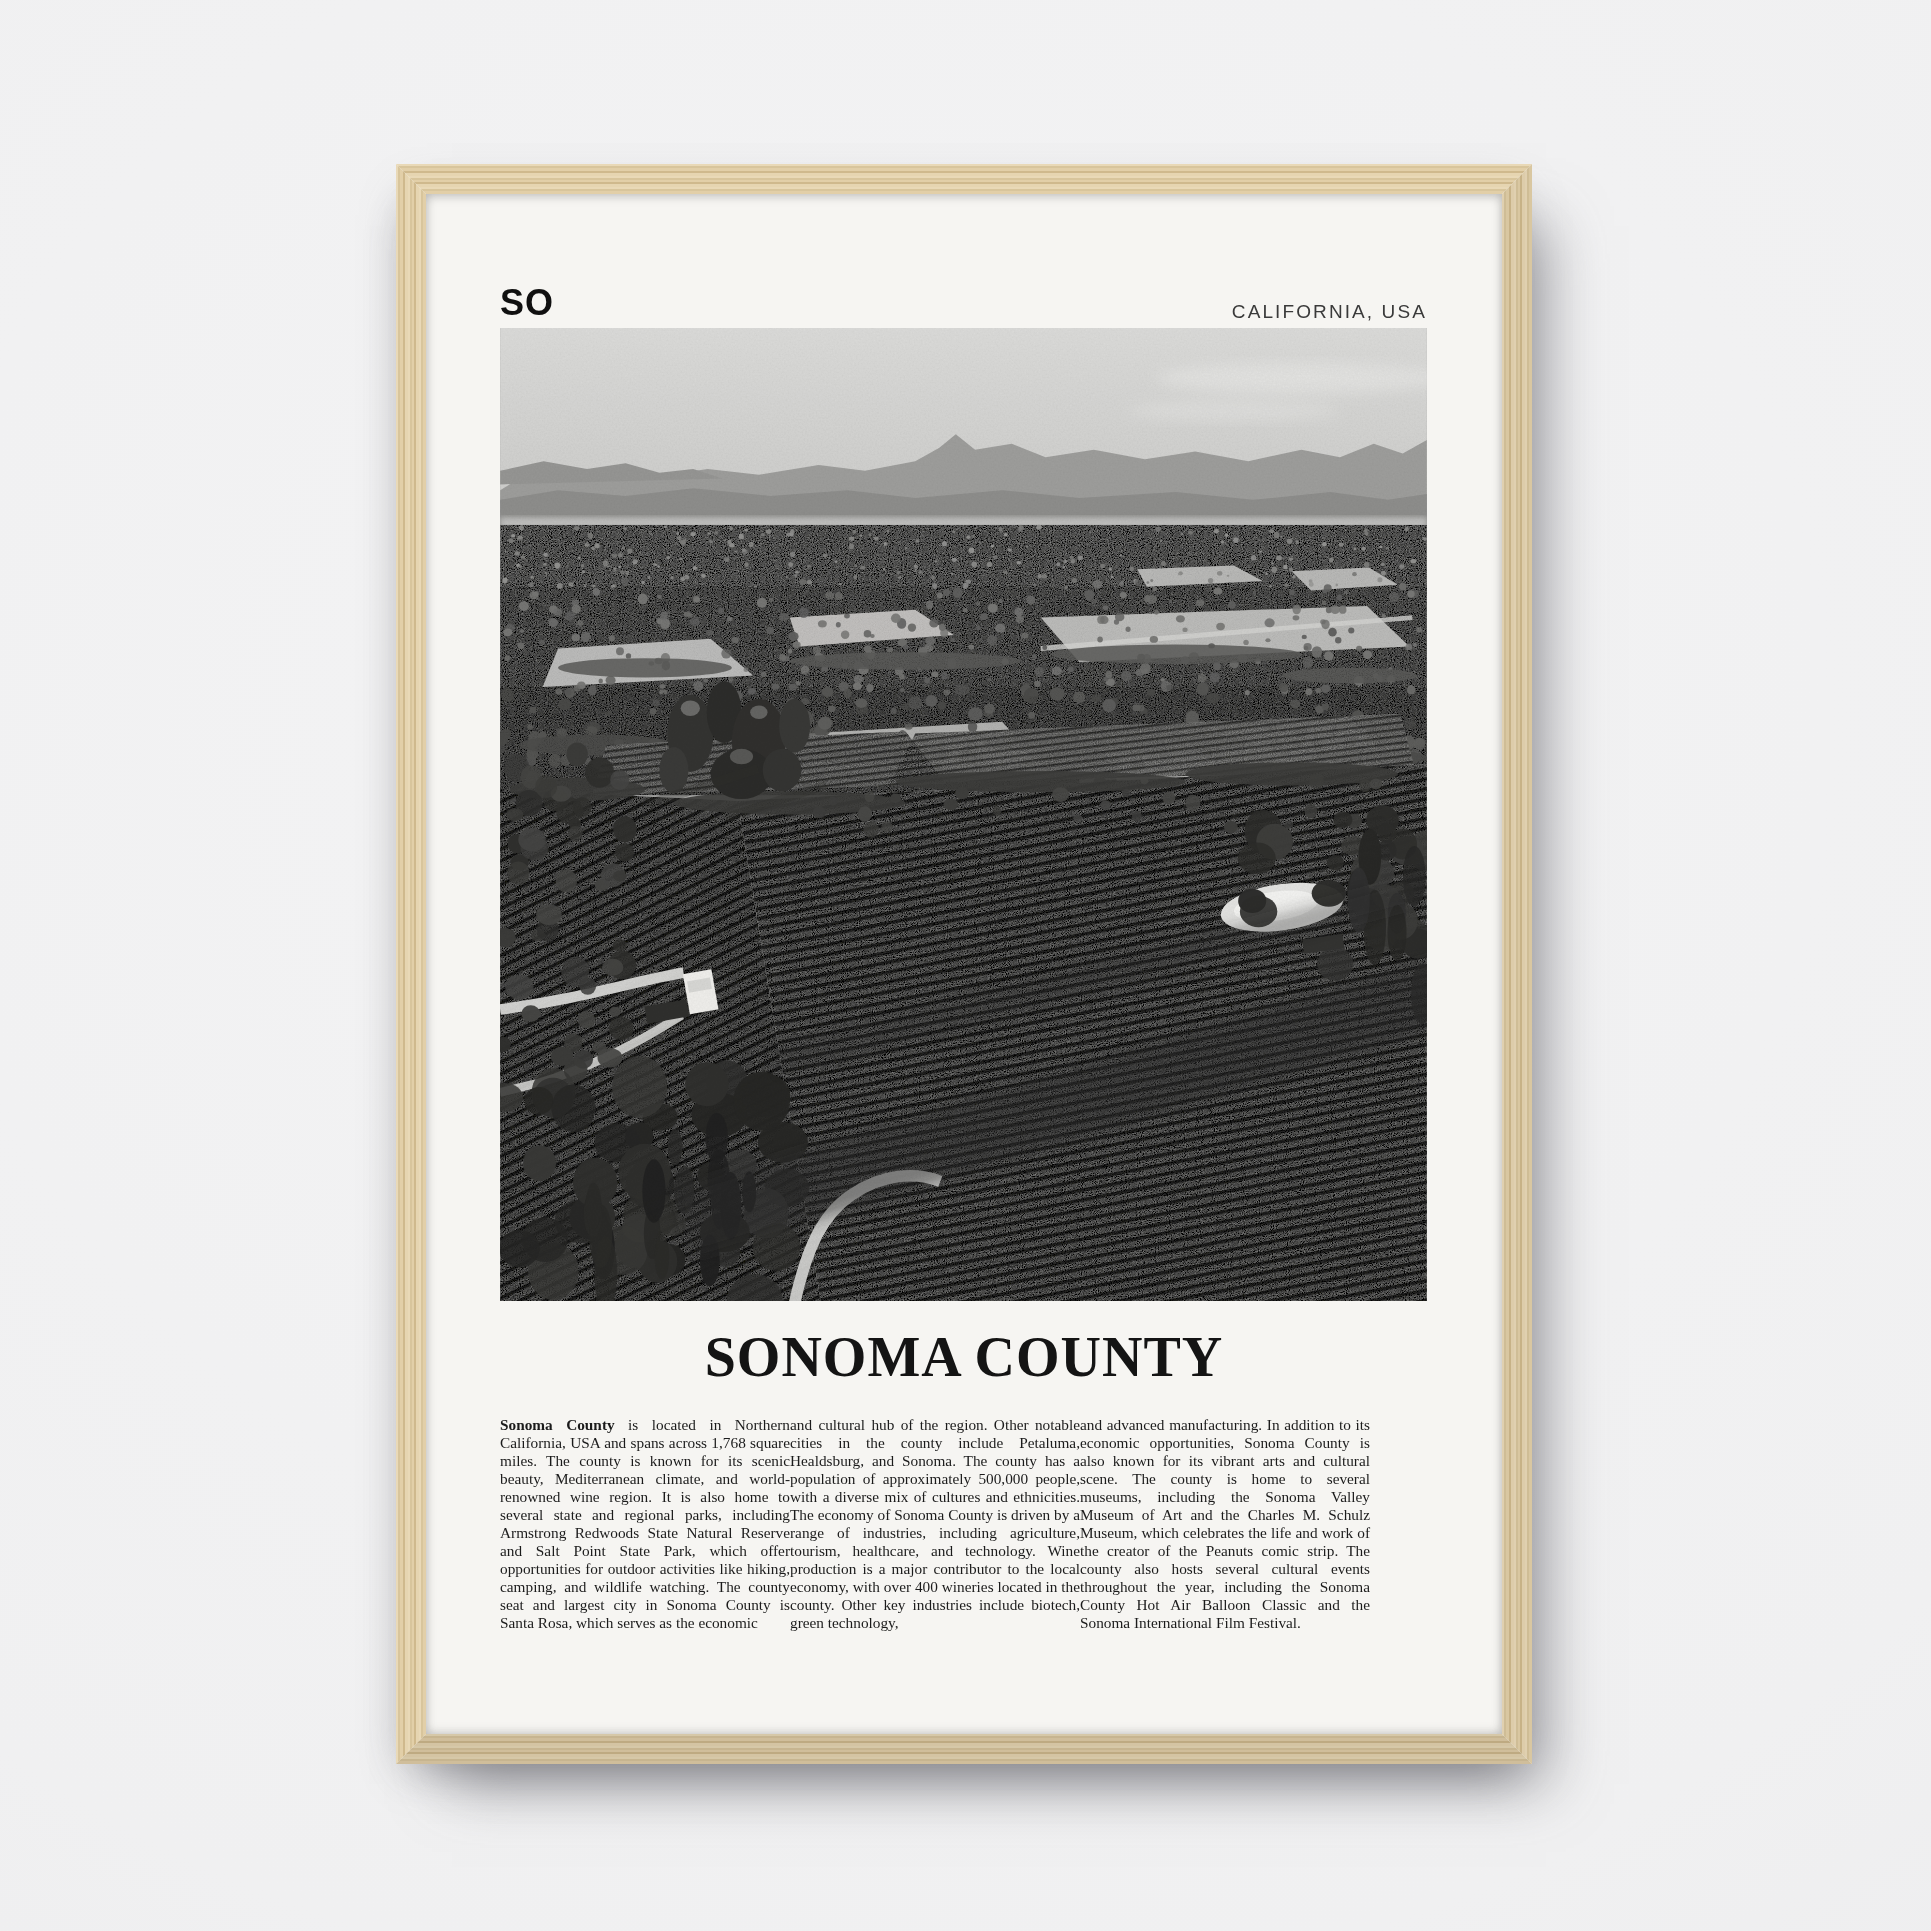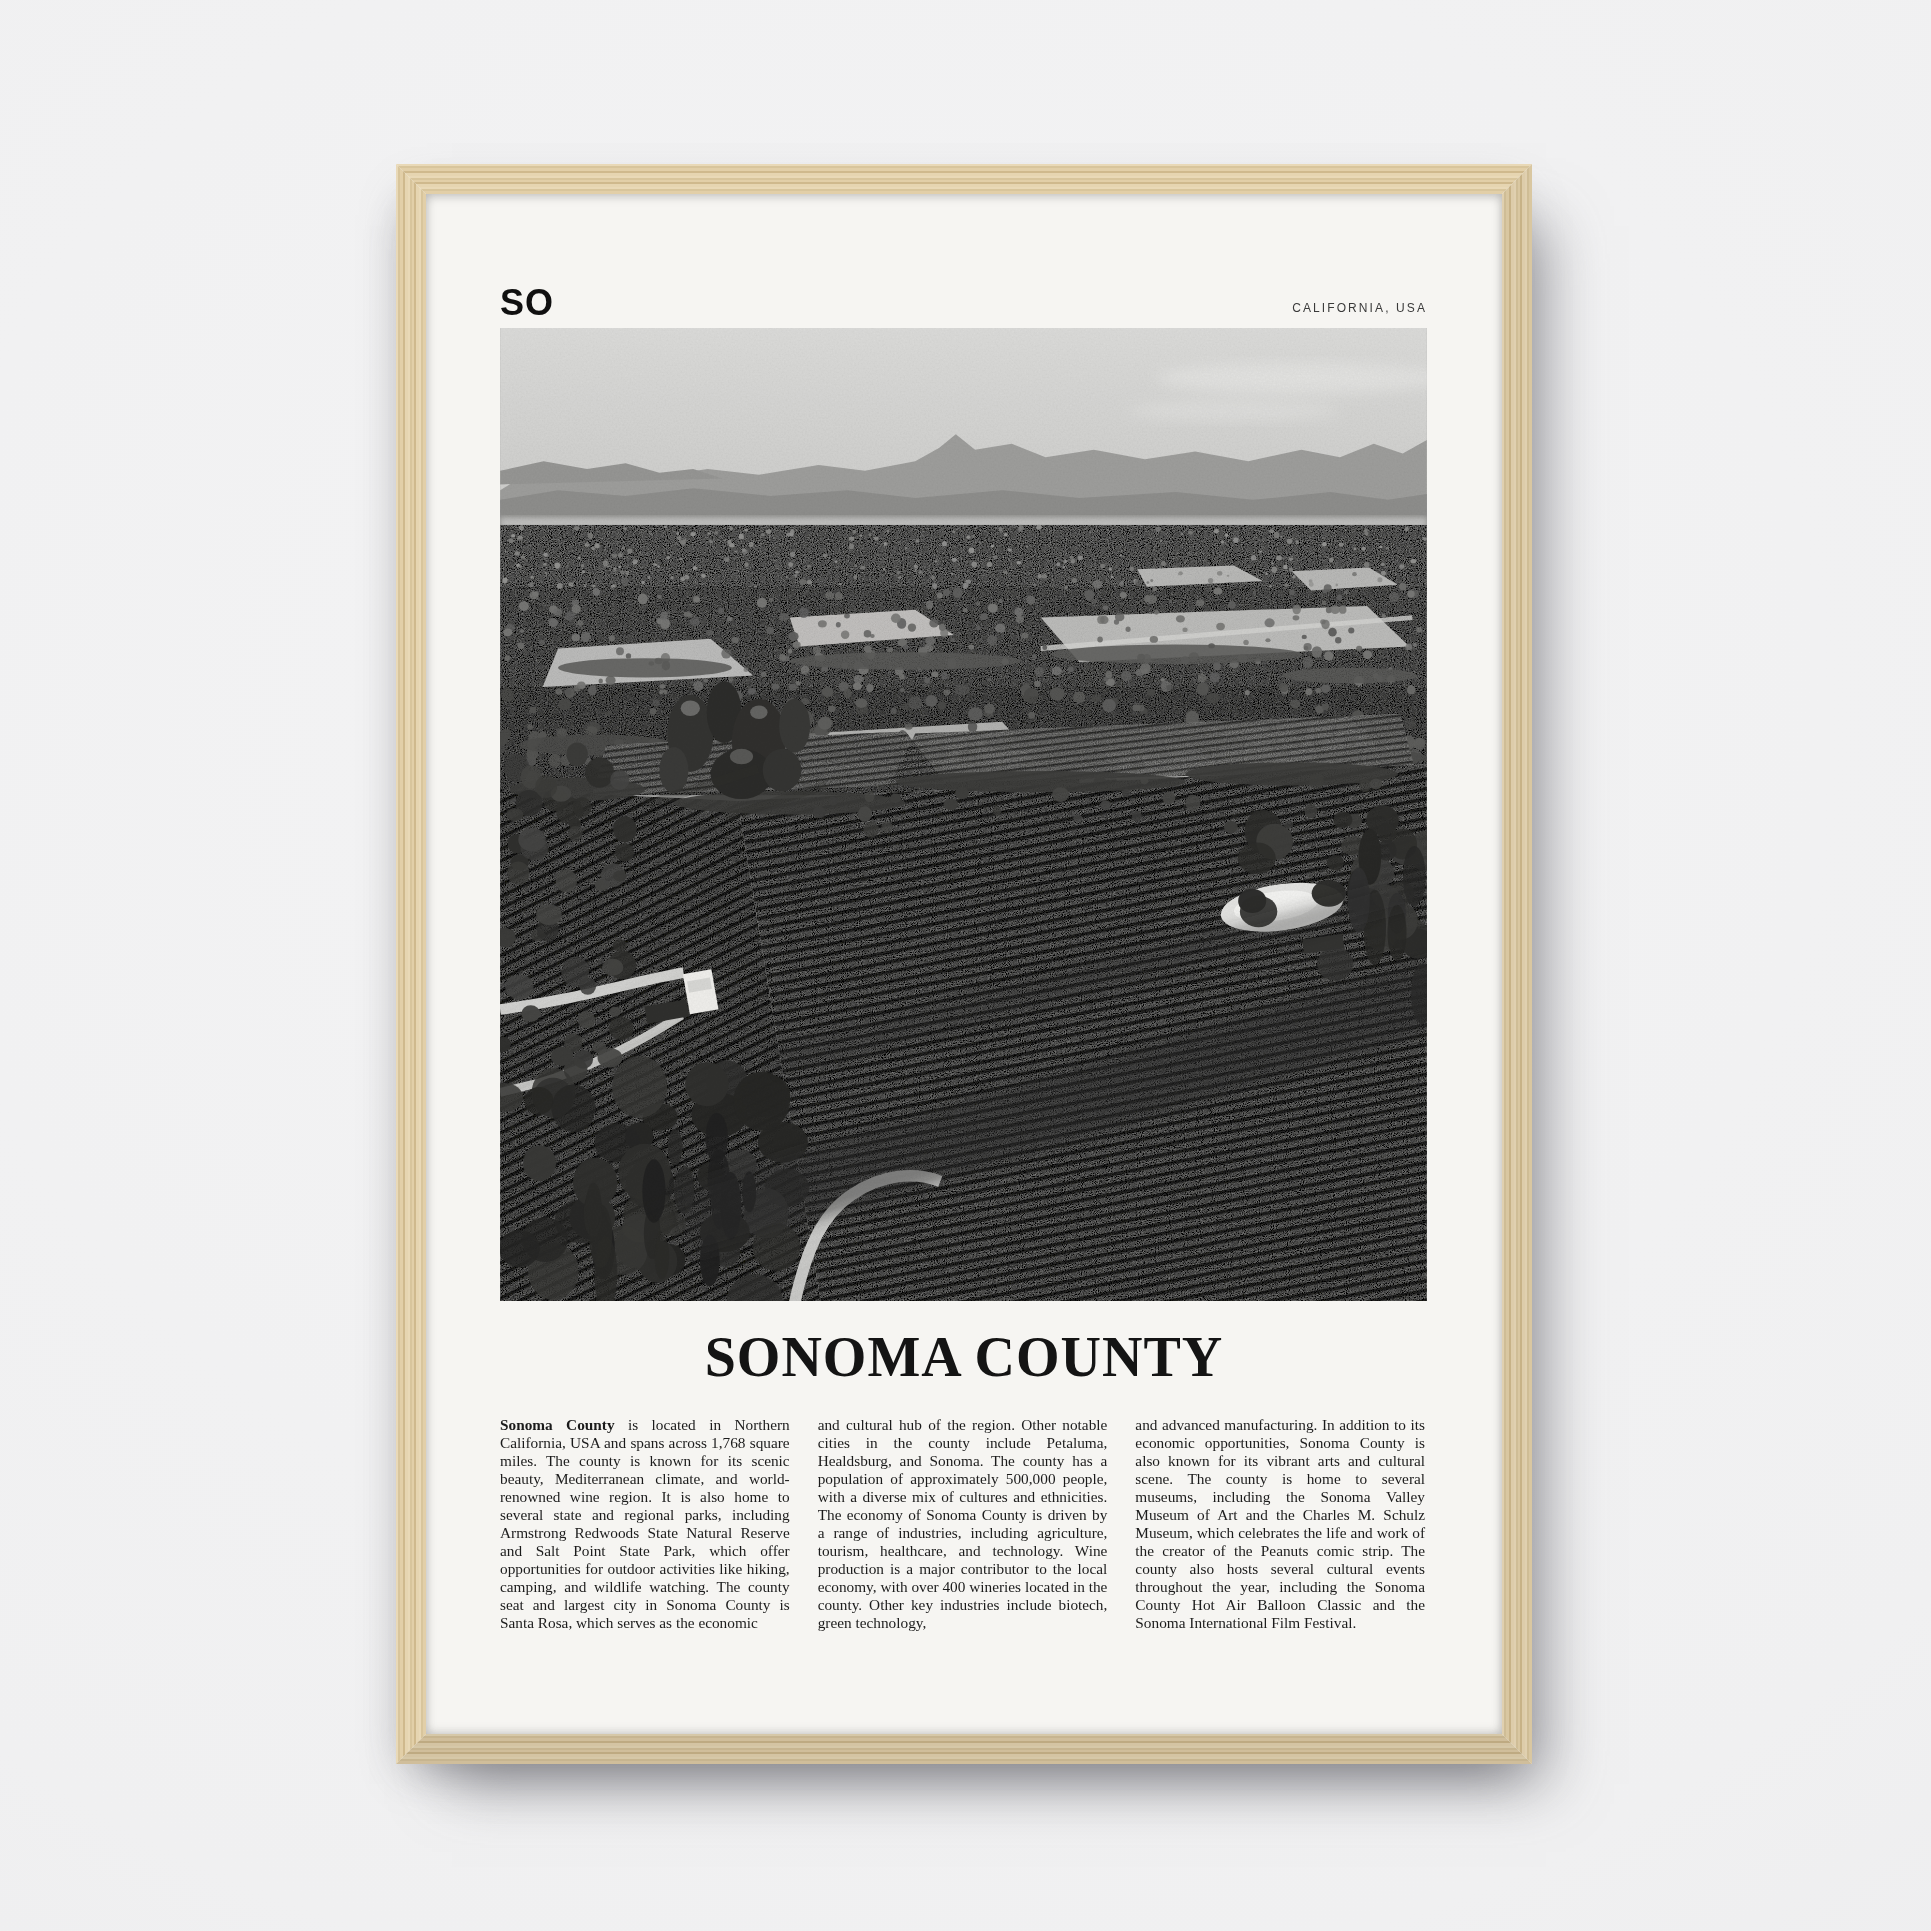--- a/index.html
+++ b/index.html
@@ -19,28 +19,28 @@
   .wood.v{top:0;height:100%;width:30px;
       background:repeating-linear-gradient(90deg,#e9d9b7 0 1.9px,#d8c59c 1.9px 3.9px,#e2cfa8 3.9px 6.8px,#cfb98d 6.8px 8.7px,#e6d5b1 8.7px 11.6px);}
   .wood.left{left:0;clip-path:polygon(0 0,100% 30px,100% calc(100% - 30px),0 100%);}
   .wood.right{right:0;clip-path:polygon(0 30px,100% 0,100% 100%,0 calc(100% - 30px));filter:brightness(.96);}
   .paper{position:absolute;left:30px;top:30px;right:30px;bottom:30px;background:#f6f5f2;
          box-shadow:inset 0 3.9px 9.7px rgba(0,0,0,.13), inset 3.9px 0 9.7px rgba(0,0,0,.05),
                     inset -3.9px 0 9.7px rgba(0,0,0,.05), inset 0 -3.9px 9.7px rgba(0,0,0,.08);}
   
   .header-left{position:absolute;left:74px;top:91px;font-size:36px;font-weight:bold;
                letter-spacing:1px;color:#101010;line-height:1;}
-  .header-right{position:absolute;right:75px;top:108px;font-size:12px;letter-spacing:2.1px;
+  .header-right{position:absolute;right:75px;top:108px;font-size:19px;letter-spacing:2.1px;
                 color:#3a3a3a;line-height:1;}
   .photo{position:absolute;left:74px;top:134px;width:927px;height:973px;background:#b5b5b3;}
   .photo svg{display:block;}
   .title{position:absolute;left:0;right:0;top:1135px;text-align:center;
          font-family:"Liberation Serif",serif;font-weight:bold;font-size:56px;
          letter-spacing:1px;color:#141414;line-height:1;}
-  .cols{position:absolute;left:74px;top:1222px;width:925px;display:flex;gap:28px;}
+  .cols{position:absolute;left:74px;top:1222px;width:925px;display:flex;}
   .col{width:290px;font-family:"Liberation Serif",serif;font-size:15.3px;line-height:18px;
        text-align:justify;color:#1b1b1b;}
   .col b{font-weight:bold;}
   
   .badge{position:absolute;left:1600px;top:168px;width:263px;height:263px;border:2.9px solid #1a1a1a;
          border-radius:50%;display:flex;align-items:center;justify-content:center;box-sizing:border-box;}
   .badge-label{font-family:"Liberation Serif",serif;font-weight:bold;font-size:41px;
                color:#141414;letter-spacing:0.5px;white-space:nowrap;}
 </style>
 </head>

